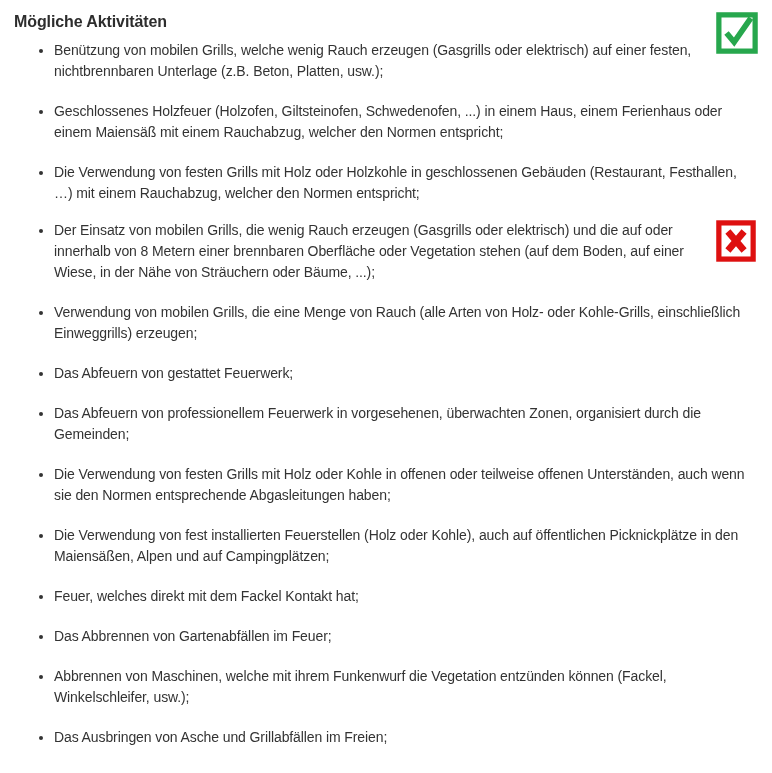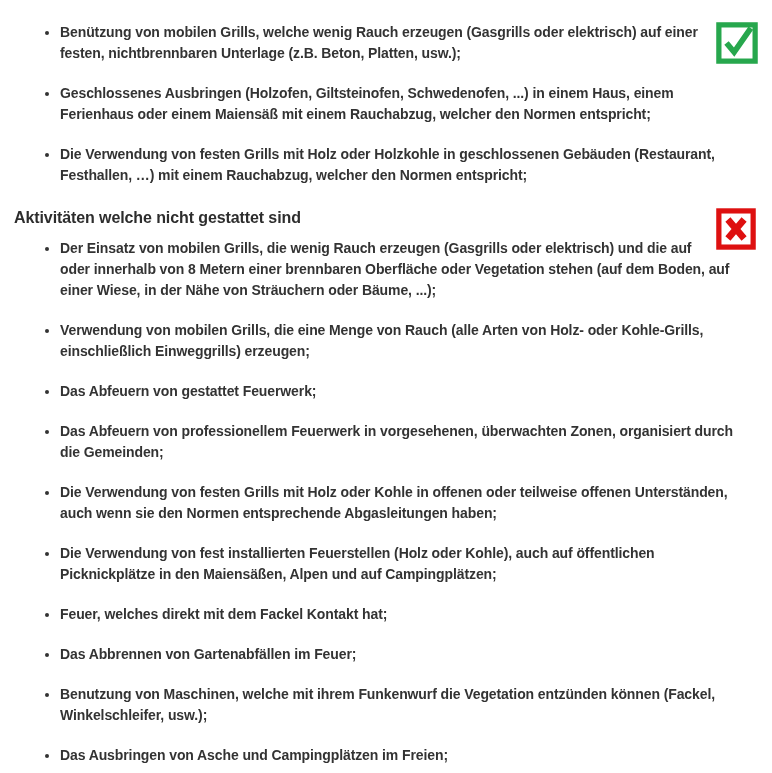--- a/index.html
+++ b/index.html
@@ -34,24 +34,23 @@
   .icon-forbidden { color: var(--forbidden_red); }
   h2 {
     font-size: 16px;
     line-height: 20px;
     font-weight: bold;
     margin: 0 0 8px 0;
     color: var(--heading);
     letter-spacing: -0.1px;
   }
   ul {
-    margin: 10px;
+    margin: 4px;
     padding: 0 0 0 36px;
     list-style: disc;
-    font-weight: bold;
   }
   li {
     line-height: 21px;
     margin-bottom: 19px;
     padding-right: 2px;
     letter-spacing: -0.1px;
   }
   li:last-child { margin-bottom: 0; }
   li::marker { color: var(--text); }
   .section-forbidden { margin-top: 12px; }
@@ -61,43 +60,43 @@
 
 <main>
 
   <section class="section-allowed">
     <span class="status-icon icon-allowed">
       <svg viewBox="0 0 44 44" width="42" height="42" aria-hidden="true">
         <rect x="3" y="3" width="38" height="38" fill="#ffffff" stroke="currentColor" stroke-width="5.5"></rect>
         <path d="M11 22 L19 31.5 L36.5 6.5" fill="none" stroke="currentColor" stroke-width="6"></path>
       </svg>
     </span>
+    <h2>Mögliche Aktivitäten</h2>
     <ul>
       <li>Benützung von mobilen Grills, welche wenig Rauch erzeugen (Gasgrills oder elektrisch) auf einer festen, nichtbrennbaren Unterlage (z.B. Beton, Platten, usw.);</li>
-      <li>Geschlossenes Ausbringen (Holzofen, Giltsteinofen, Schwedenofen, ...) in einem Haus, einem Ferienhaus oder einem Maiensäß mit einem Rauchabzug, welcher den Normen entspricht;</li>
+      <li>Geschlossenes Holzfeuer (Holzofen, Giltsteinofen, Schwedenofen, ...) in einem Haus, einem Ferienhaus oder einem Maiensäß mit einem Rauchabzug, welcher den Normen entspricht;</li>
       <li>Die Verwendung von festen Grills mit Holz oder Holzkohle in geschlossenen Gebäuden (Restaurant, Festhallen, …) mit einem Rauchabzug, welcher den Normen entspricht;</li>
     </ul>
   </section>
 
   <section class="section-forbidden">
     <span class="status-icon icon-forbidden">
       <svg viewBox="0 0 42 44" width="40" height="42" aria-hidden="true">
         <rect x="3" y="3" width="36" height="38" fill="#ffffff" stroke="currentColor" stroke-width="5.5"></rect>
         <path d="M12.5 12 L29.5 32 M29.5 12 L12.5 32" fill="none" stroke="currentColor" stroke-width="7"></path>
       </svg>
     </span>
-    <h2>Aktivitäten welche nicht gestattet sind</h2>
     <ul>
       <li>Der Einsatz von mobilen Grills, die wenig Rauch erzeugen (Gasgrills oder elektrisch) und die auf oder innerhalb von 8 Metern einer brennbaren Oberfläche oder Vegetation stehen (auf dem Boden, auf einer Wiese, in der Nähe von Sträuchern oder Bäume, ...);</li>
       <li>Verwendung von mobilen Grills, die eine Menge von Rauch (alle Arten von Holz- oder Kohle-Grills, einschließlich Einweggrills) erzeugen;</li>
       <li>Das Abfeuern von gestattet Feuerwerk;</li>
       <li>Das Abfeuern von professionellem Feuerwerk in vorgesehenen, überwachten Zonen, organisiert durch die Gemeinden;</li>
       <li>Die Verwendung von festen Grills mit Holz oder Kohle in offenen oder teilweise offenen Unterständen, auch wenn sie den Normen entsprechende Abgasleitungen haben;</li>
       <li>Die Verwendung von fest installierten Feuerstellen (Holz oder Kohle), auch auf öffentlichen Picknickplätze in den Maiensäßen, Alpen und auf Campingplätzen;</li>
       <li>Feuer, welches direkt mit dem Fackel Kontakt hat;</li>
       <li>Das Abbrennen von Gartenabfällen im Feuer;</li>
-      <li>Benutzung von Maschinen, welche mit ihrem Funkenwurf die Vegetation entzünden können (Fackel, Winkelschleifer, usw.);</li>
-      <li>Das Ausbringen von Asche und Campingplätzen im Freien;</li>
+      <li>Abbrennen von Maschinen, welche mit ihrem Funkenwurf die Vegetation entzünden können (Fackel, Winkelschleifer, usw.);</li>
+      <li>Das Ausbringen von Asche und Grillabfällen im Freien;</li>
 
     </ul>
   </section>
 
 </main>
 
 </body></html>

